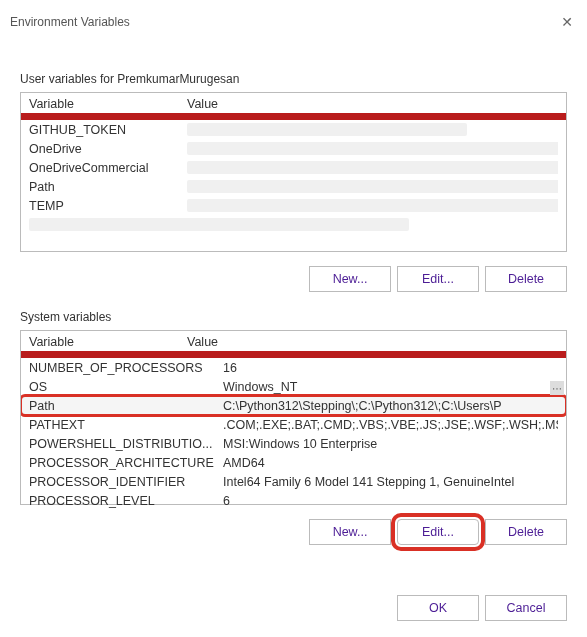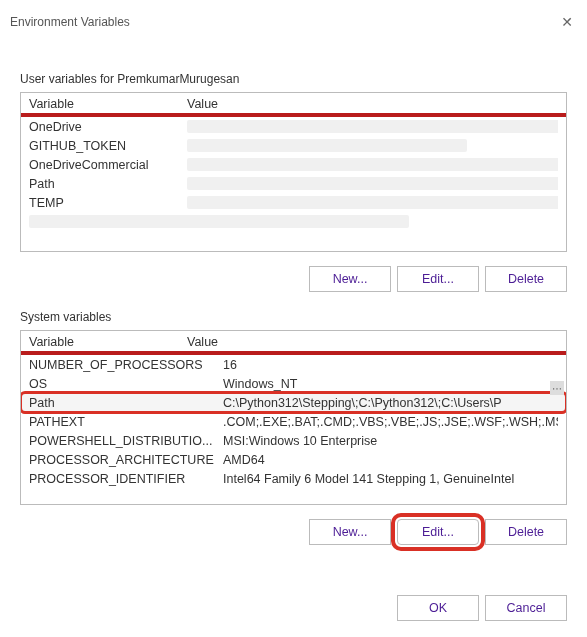--- a/index.html
+++ b/index.html
@@ -50,21 +50,21 @@
       height: 160px;
     }
     .sys-table-box {
       height: 175px;
     }
     .table-header {
       display: flex;
       padding: 4px 8px 2px 8px;
       font-size: 12.5px;
       color: #333;
-      border-bottom: 4px solid #b91c1c;
+      border-bottom: 7px solid #b91c1c;
     }
     .col-variable {
       width: 158px;
       flex-shrink: 0;
     }
     .sys-col-variable {
       width: 194px;
       flex-shrink: 0;
     }
     .col-value {
@@ -152,29 +152,29 @@
 
   <div class="section-label first">User variables for PremkumarMurugesan</div>
 
   <div class="table-box user-table-box">
     <div class="table-header">
       <div class="col-variable">Variable</div>
       <div class="col-value">Value</div>
     </div>
     <div class="table-body">
       <div class="table-row">
+        <div class="col-variable">GITHUB_TOKEN</div>
+        <div class="col-value">
+            <div class="blurred-value" style="width:280px"></div>
+          </div>
+      </div>
+      <div class="table-row">
         <div class="col-variable">OneDrive</div>
         <div class="col-value">
             <div class="blurred-value" style="width:380px"></div>
-          </div>
-      </div>
-      <div class="table-row">
-        <div class="col-variable">GITHUB_TOKEN</div>
-        <div class="col-value">
-            <div class="blurred-value" style="width:280px"></div>
           </div>
       </div>
       <div class="table-row">
         <div class="col-variable">OneDriveCommercial</div>
         <div class="col-value">
             <div class="blurred-value" style="width:380px"></div>
           </div>
       </div>
       <div class="table-row">
         <div class="col-variable">Path</div>
@@ -231,20 +231,24 @@
         <div class="col-value">MSI:Windows 10 Enterprise</div>
       </div>
       <div class="table-row">
         <div class="sys-col-variable">PROCESSOR_ARCHITECTURE</div>
         <div class="col-value">AMD64</div>
       </div>
       <div class="table-row">
         <div class="sys-col-variable">PROCESSOR_IDENTIFIER</div>
         <div class="col-value">Intel64 Family 6 Model 141 Stepping 1, GenuineIntel</div>
       </div>
+      <div class="table-row">
+        <div class="sys-col-variable">PROCESSOR_LEVEL</div>
+        <div class="col-value">6</div>
+      </div>
     </div>
     <div class="scroll-hint">⋯</div>
   </div>
 
   <div class="button-row">
     <button class="btn">New...</button>
     <button class="btn highlight-red-btn">Edit...</button>
     <button class="btn">Delete</button>
   </div>
 

